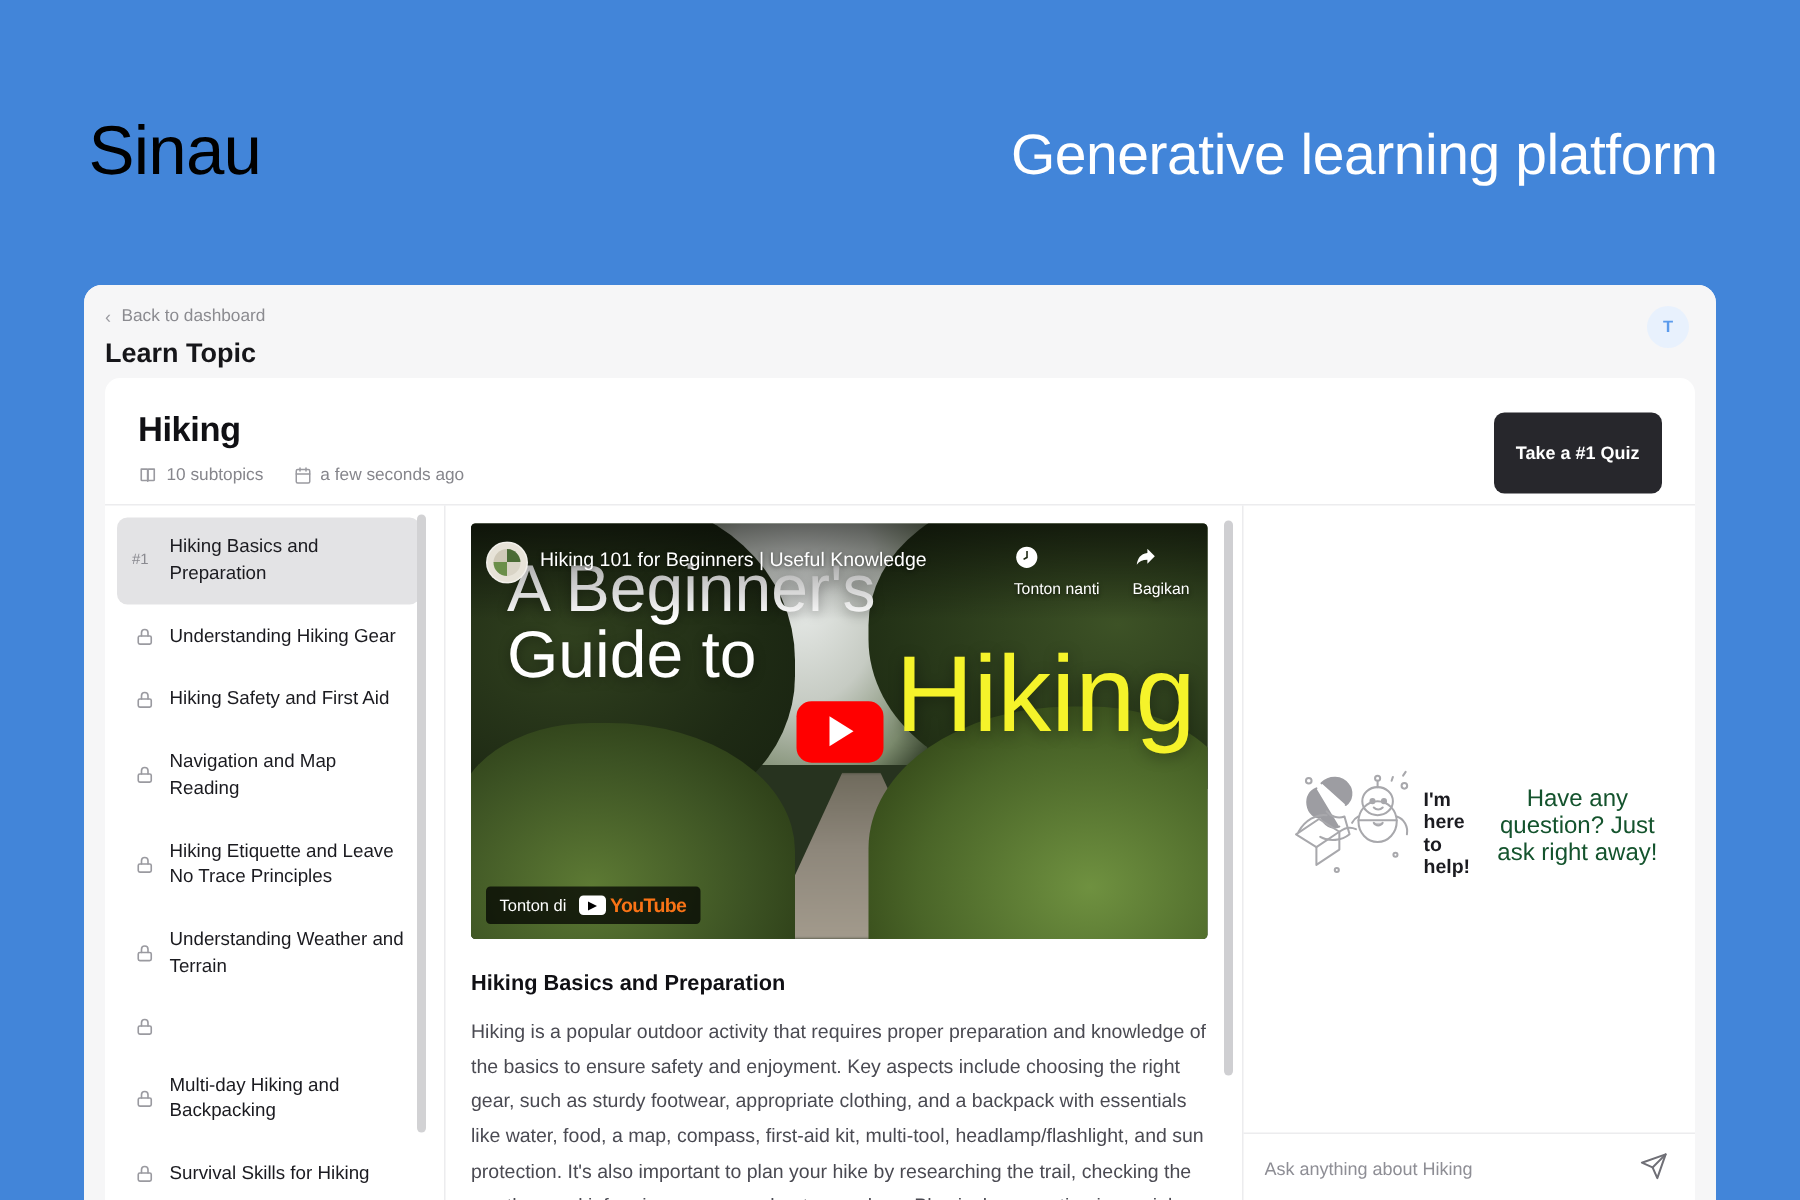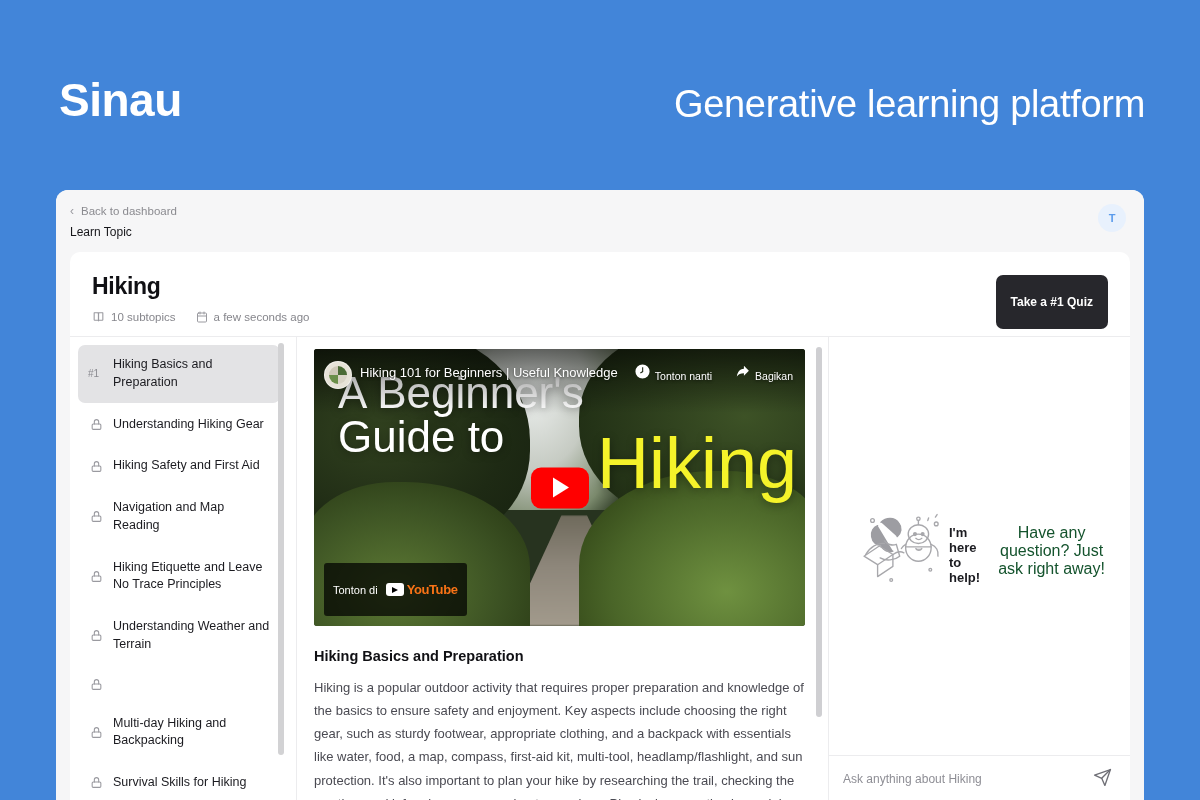--- a/index.html
+++ b/index.html
@@ -10,21 +10,21 @@
     overflow:hidden;
     position:relative;
   }
 
   
   .page-header {
     position:absolute; left:0; top:0; width:1200px; height:190px;
   }
   .brand {
     position:absolute; left:59px; top:73px;
-    font-size:46px; font-weight:bold; color:#ffffff;
+    font-size:46px; font-weight:normal; color:#000000;
     letter-spacing:-0.5px;
   }
   .tagline {
     position:absolute; right:55px; top:83px;
     font-size:38px; font-weight:400; color:#ffffff;
     letter-spacing:-0.3px;
   }
 
   
   .window {
@@ -39,21 +39,21 @@
     background:#f6f6f7;
   }
   .back-link {
     position:absolute; left:14px; top:15px;
     display:flex; align-items:center; gap:7px;
     font-size:11.5px; color:#8b8b90; cursor:pointer;
   }
   .chev { font-size:12px; line-height:1; color:#9a9aa0; display:block; }
   .learn-title {
     position:absolute; left:14px; top:35px;
-    font-size:12px; font-weight:normal; color:#16161a;text-align:center;
+    font-size:18px; font-weight:bold; color:#16161a;text-align:center;
   }
   .avatar {
     position:absolute; right:18px; top:14px;
     width:28px; height:28px; border-radius:50%;
     background:#e8f1fd;
     display:flex; align-items:center; justify-content:center;
     font-size:11px; font-weight:600; color:#5b9bec;
     cursor:pointer;
   }
 
@@ -173,21 +173,21 @@
     position:absolute; left:46px; top:16px;
     font-size:13px; color:#ffffff; font-weight:500;
     text-shadow:0 1px 3px rgba(0,0,0,0.6);
     white-space:nowrap;
   }
   .vid-actions {
     position:absolute; right:12px; top:14px;
     display:flex; gap:22px;
   }
   .vid-act {
-    display:flex; flex-direction:row; align-items:flex-end; gap:4px;
+    display:flex; flex-direction:column; align-items:flex-start; gap:4px;
     font-size:10.5px; color:#ffffff;
     text-shadow:0 1px 3px rgba(0,0,0,0.6);
     cursor:pointer;
   }
   .thumb-text {
     position:absolute; left:24px; top:22px; right:0;
     font-size:44px; line-height:1.0; color:#ffffff; font-weight:400;
     text-shadow:0 2px 8px rgba(0,0,0,0.35);
     pointer-events:none;
   }
@@ -204,21 +204,21 @@
     cursor:pointer;
   }
   .play-tri {
     width:0; height:0; border-left:16px solid #ffffff;
     border-top:10px solid transparent; border-bottom:10px solid transparent;
     margin-left:3px;
   }
   .watch-on {
     position:absolute; left:10px; bottom:10px;
     display:flex; align-items:center; gap:8px;
-    background:rgba(0,0,0,0.72); padding:19px 9px; border-radius:3px;
+    background:rgba(0,0,0,0.72); padding:5px 9px; border-radius:3px;
     font-size:11px; color:#ffffff; font-weight:500;
     cursor:pointer;
   }
   .yt-badge { display:flex; align-items:center; gap:3px; }
   .yt-mark {
     width:18px; height:13px; background:#ffffff; border-radius:3px;
     display:flex; align-items:center; justify-content:center;
   }
   .yt-mark-tri {
     width:0; height:0; border-left:6px solid #000000;

